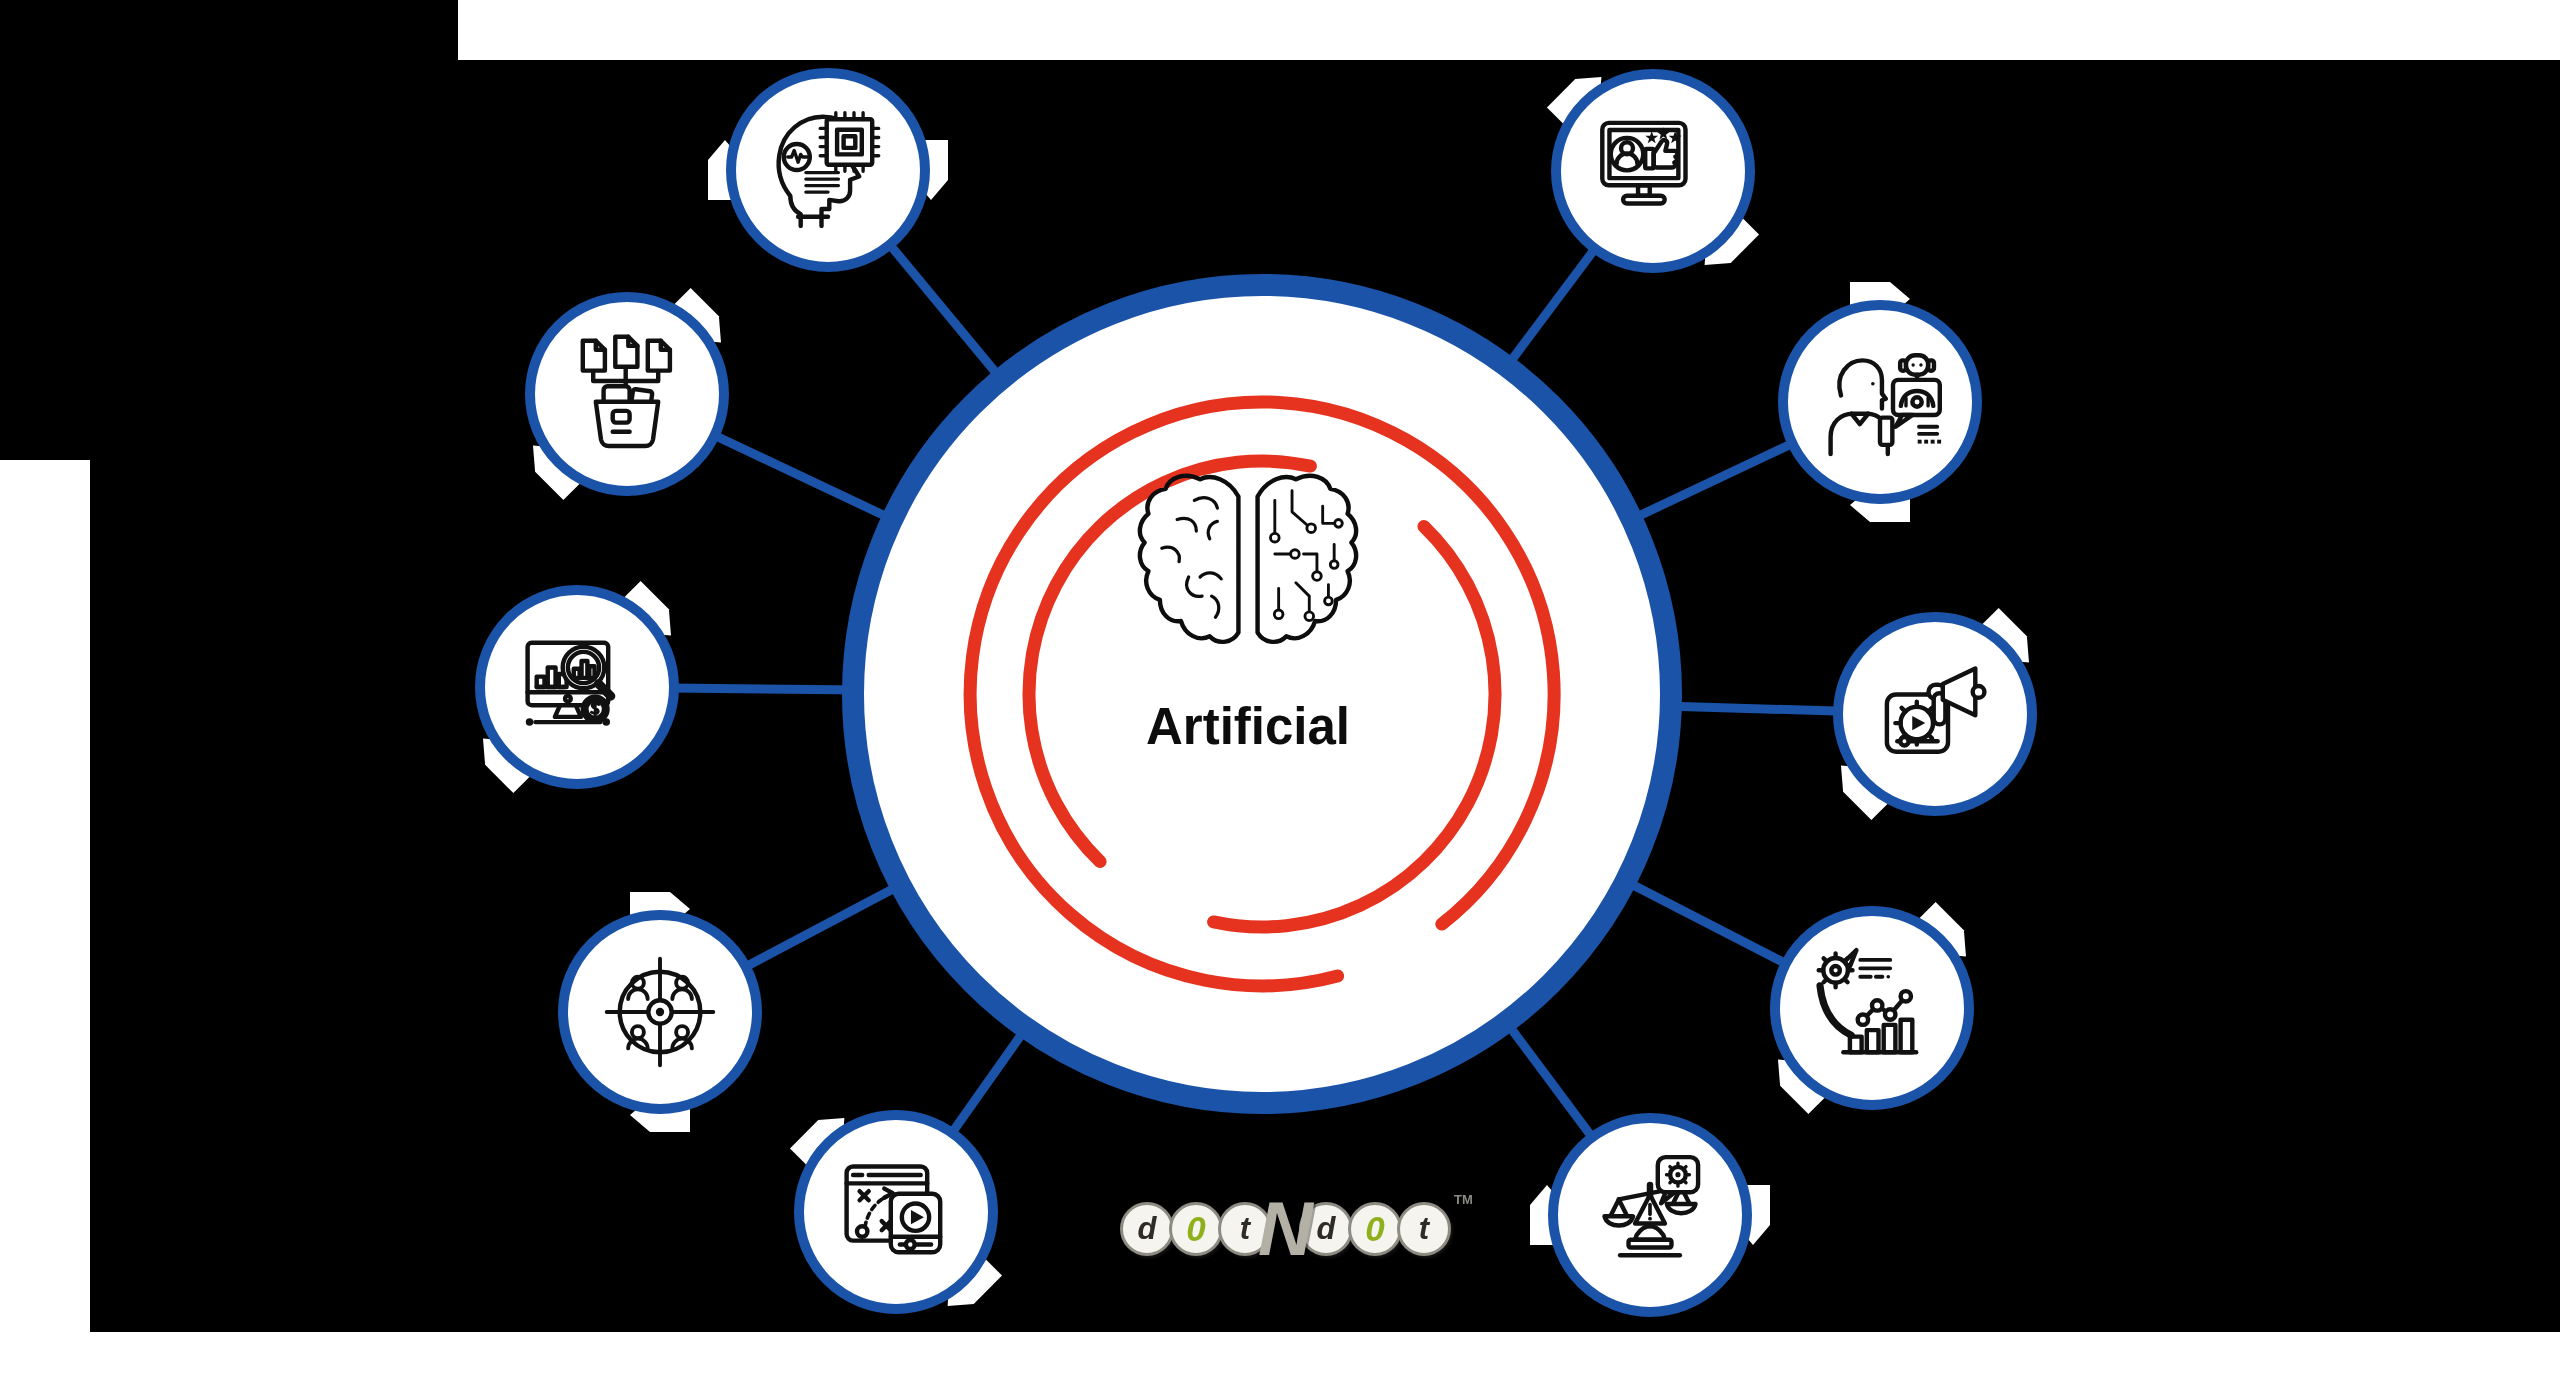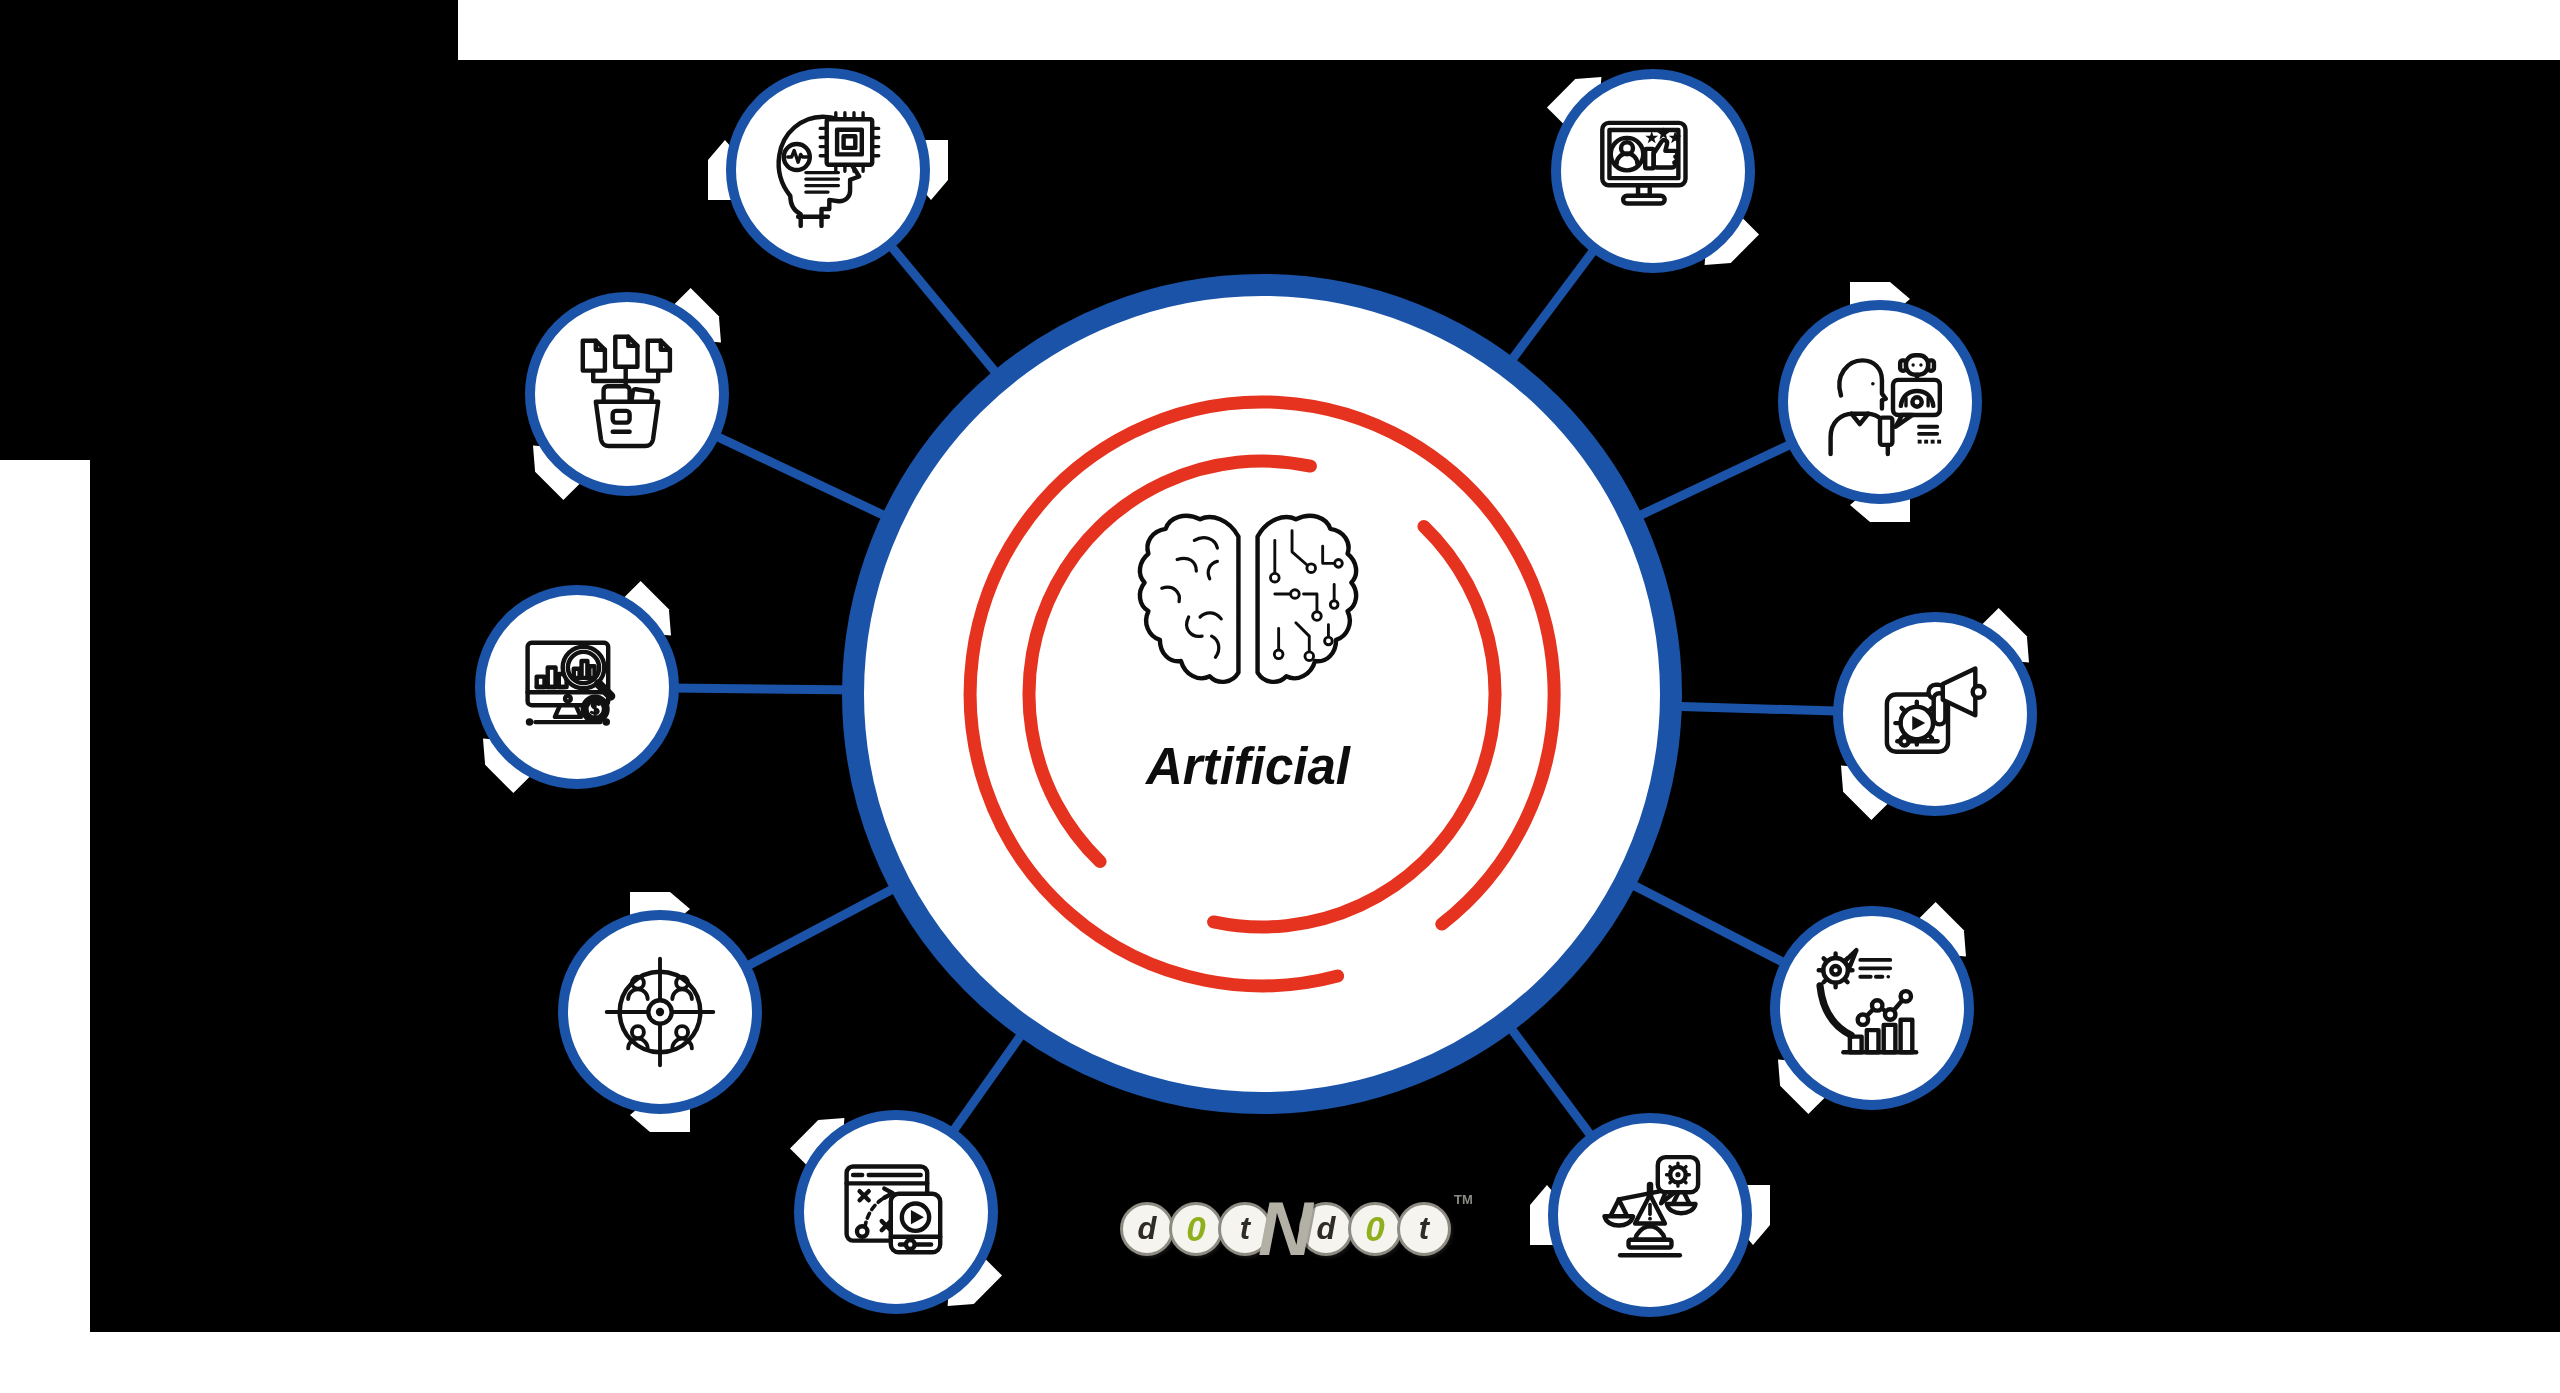--- a/index.html
+++ b/index.html
@@ -7,21 +7,21 @@
           font-family:"Liberation Sans","DejaVu Sans",sans-serif;}
   .black-board{position:absolute;left:0;top:0;width:2560px;height:1393px;background:#000;}
   .margin{position:absolute;background:#fff;}
   .margin-top{left:458px;top:0;width:2102px;height:60px;}
   .margin-left{left:0;top:460px;width:90px;height:933px;}
   .margin-bottom{left:0;top:1332px;width:2560px;height:61px;}
   #net{position:absolute;left:0;top:0;}
   .sat{position:absolute;width:260px;height:260px;}
   .sat svg{display:block;}
   .icon{stroke:#111;stroke-width:3.4;fill:none;stroke-linecap:round;stroke-linejoin:round;}
-  #center-content{position:absolute;left:948px;top:504px;width:600px;text-align:center;font-style:italic;}
+  #center-content{position:absolute;left:948px;top:464px;width:600px;text-align:center;}
   #brain{display:block;margin:0 auto;}
   #center-title{margin-top:6px;font-size:51px;line-height:63px;font-weight:700;color:#0d0d0d;}
   #logo{position:absolute;left:1120px;top:1200px;height:58px;display:flex;align-items:center;}
   .lc{width:54px;height:54px;border-radius:50%;background:#f5f4ee;border:3px solid #8e8c82;
       display:flex;align-items:center;justify-content:center;box-sizing:border-box;
       font-weight:700;font-style:italic;font-size:31px;color:#2f2b26;
       box-shadow:2px 2px 3px rgba(255,255,255,0.08);}
   .lc + .lc{margin-left:-5px;}
   .lc.green{color:#8fb01c;font-size:35px;}
   .logo-n{font-size:76px;font-weight:700;font-style:italic;color:#b3b0a6;z-index:6;

